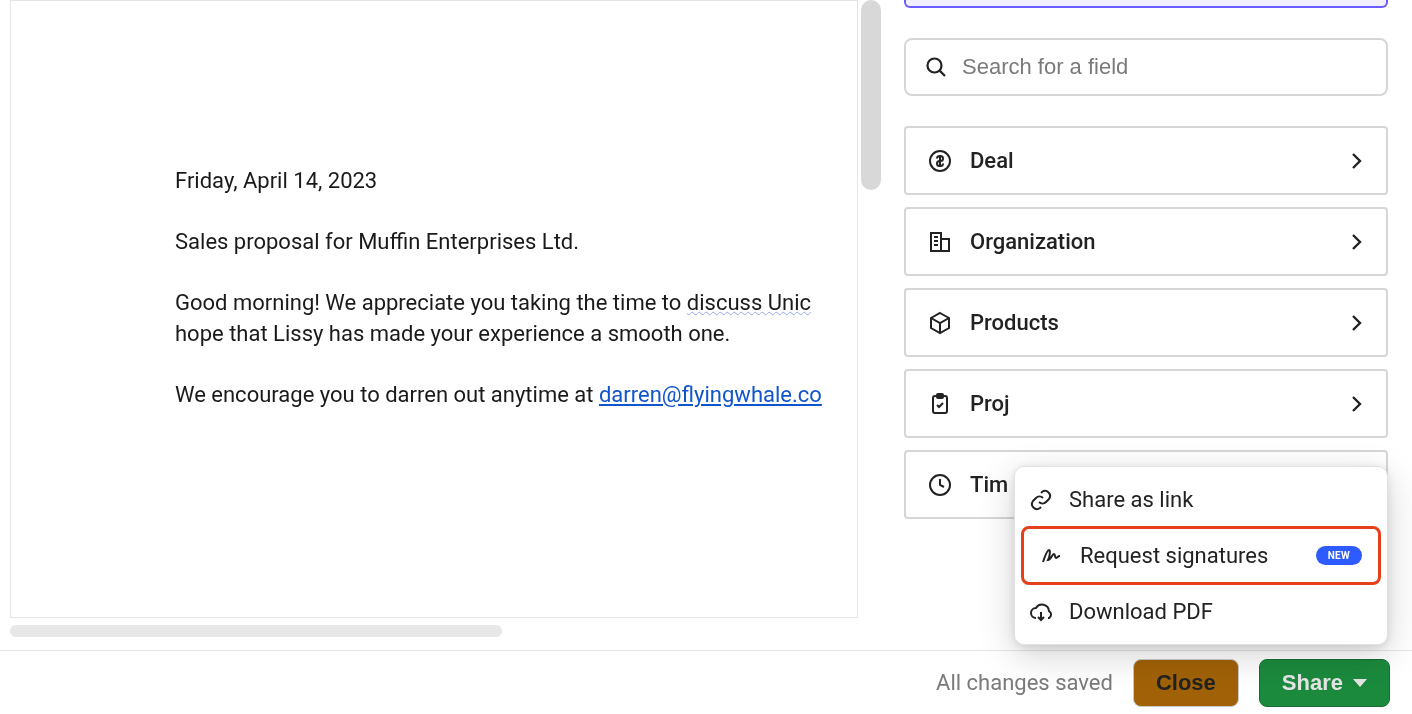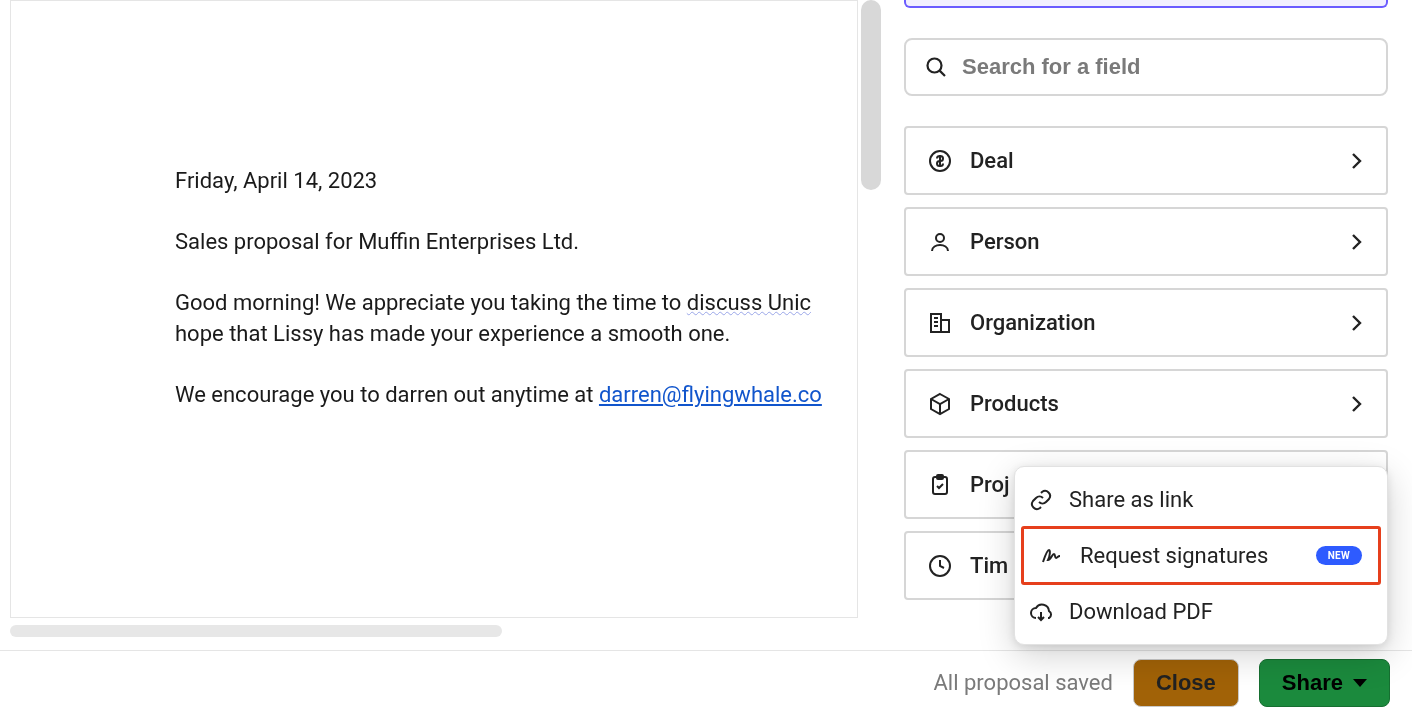--- a/index.html
+++ b/index.html
@@ -105,21 +105,20 @@
     border-radius: 8px;
     padding: 14px 18px;
     margin-bottom: 30px;
   }
   .search-field input {
     border: none;
     outline: none;
     font-size: 22px;
     flex: 1;
     color: #a16207;
-    font-weight: bold;
   }
   .search-field input::placeholder { color: #7a7a7a; }
   .field-row {
     display: flex;
     align-items: center;
     gap: 18px;
     border: 2px solid #d6d6d6;
     border-radius: 4px;
     padding: 20px 18px 20px 22px;
     margin-bottom: 12px;
@@ -160,21 +159,21 @@
     color: #fff;
     font-size: 10px;
     font-weight: 700;
     padding: 4px 12px;
     border-radius: 999px;
     letter-spacing: .3px;
   }
   .highlighted {
     margin: 0 6px;
     border: 3px solid #e63f1c;
-    border-radius: 3px;
+    border-radius: 8px;
     padding-left: 16px;
     padding-right: 16px;
     justify-content: space-between;
   }
 
   
   .footer {
     position: absolute;
     left: 0;
     right: 0;
@@ -203,21 +202,21 @@
     cursor: pointer;
   }
   .btn-close {
     background: #a16207;
     border: 1px solid #c9c9c9;
     color: #222;
   }
   .btn-share {
     background: #1b8a3d;
     border: 1px solid #166f31;
-    color: #000000;
+    color: #e5e5e5;
   }
   .btn-share svg { width: 14px; height: 10px; }
 </style>
 </head>
 <body>
 
 <div class="left-panel">
   <div class="document-canvas">
     <div class="doc-inner">
       <p>Friday, April 14, 2023</p>
@@ -254,30 +253,20 @@
     <svg class="icon" viewBox="0 0 24 24" fill="none" stroke="currentColor" stroke-width="2">
         <circle cx="12" cy="12" r="10"></circle>
         <path d="M12 6v12M9 9.5a2.5 2.5 0 0 1 2.5-2.5h1a2.5 2.5 0 0 1 0 5h-1a2.5 2.5 0 0 0 0 5h1A2.5 2.5 0 0 0 15 14.5"></path>
       </svg>
     <span>Deal</span>
     <svg class="icon chev" viewBox="0 0 24 24" fill="none" stroke="currentColor" stroke-width="2.4">
         <polyline points="9 5 16 12 9 19"></polyline>
       </svg>
   </div>
 
-  <div class="field-row">
-    <svg class="icon" viewBox="0 0 24 24" fill="none" stroke="currentColor" stroke-width="2">
-        <circle cx="12" cy="8" r="4"></circle>
-        <path d="M4 21c0-4 4-6 8-6s8 2 8 6"></path>
-      </svg>
-    <span>Person</span>
-    <svg class="icon chev" viewBox="0 0 24 24" fill="none" stroke="currentColor" stroke-width="2.4">
-        <polyline points="9 5 16 12 9 19"></polyline>
-      </svg>
-  </div>
 
   <div class="field-row">
     <svg class="icon" viewBox="0 0 24 24" fill="none" stroke="currentColor" stroke-width="2">
         <rect x="3" y="3" width="10" height="18"></rect>
         <rect x="13" y="9" width="8" height="12"></rect>
         <line x1="6" y1="7" x2="10" y2="7"></line>
         <line x1="6" y1="11" x2="10" y2="11"></line>
         <line x1="6" y1="15" x2="10" y2="15"></line>
       </svg>
     <span>Organization</span>
@@ -341,21 +330,21 @@
     <svg class="icon" viewBox="0 0 24 24" fill="none" stroke="currentColor" stroke-width="2">
         <path d="M7 18a5 5 0 0 1 0-10 7 7 0 0 1 13 3 4 4 0 0 1 0 7h-1"></path>
         <polyline points="12 12 12 20"></polyline>
         <polyline points="9 17 12 20 15 17"></polyline>
       </svg>
     <span>Download PDF</span>
   </div>
 </div>
 
 <div class="footer">
-  <span class="saved-text">All proposal saved</span>
+  <span class="saved-text">All changes saved</span>
   <button class="btn btn-close">Close</button>
   <button class="btn btn-share">
     <span>Share</span>
     <svg viewBox="0 0 14 10" fill="currentColor">
         <polygon points="0,1 14,1 7,9"></polygon>
       </svg>
   </button>
 </div>
 
 </body></html>

